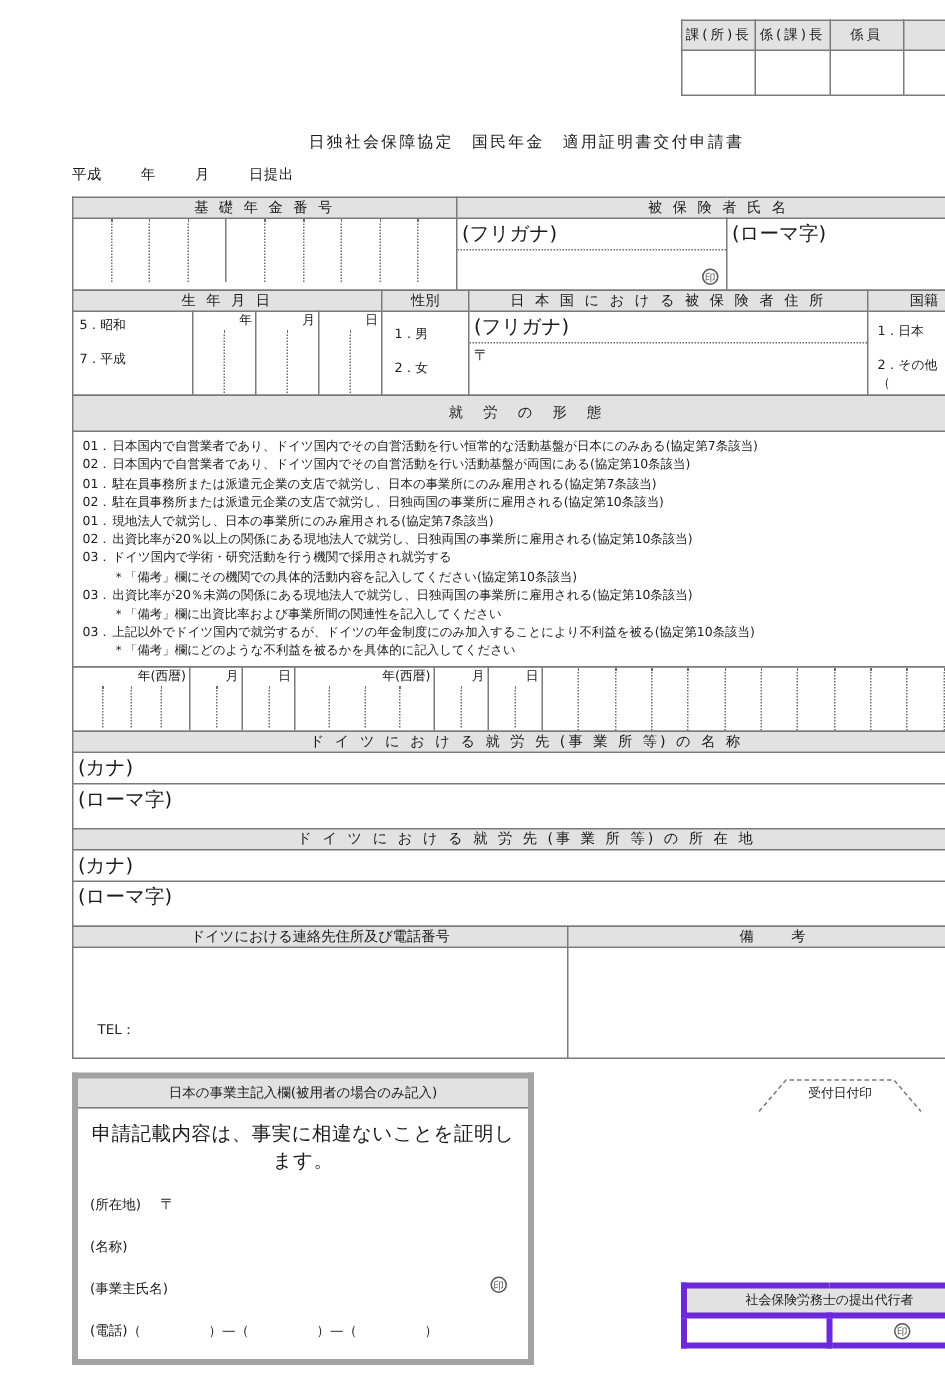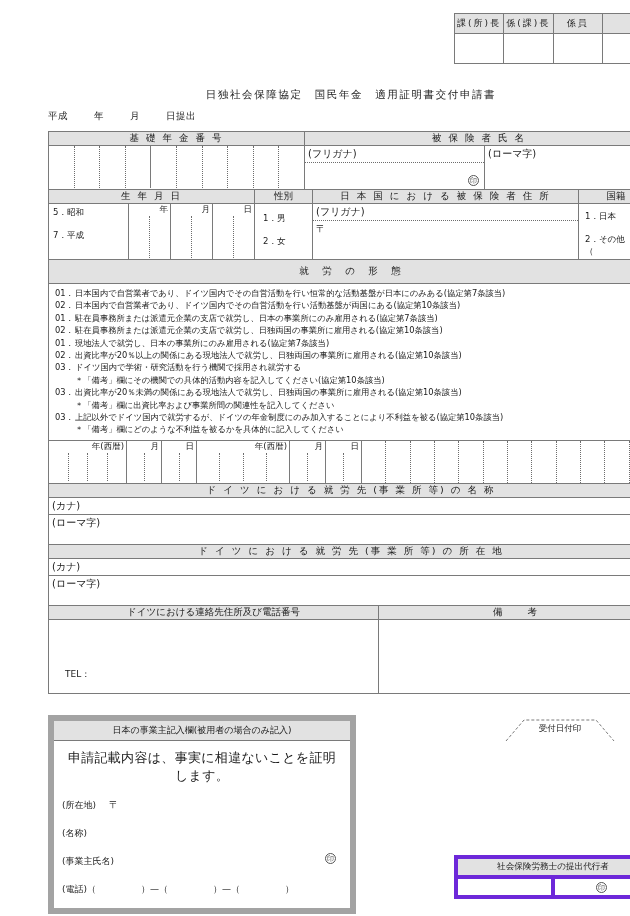--- a/index.html
+++ b/index.html
@@ -54,38 +54,38 @@
   .digits { display:flex; height:100%; }
   .digits .d { flex:1; border-right:1px dotted #6d6d6d; }
   .digits .d.last { border-right:none; }
   .digits .d.solid { border-right:1px solid #7a7a7a; }
 
   .seal {
     display:inline-block; width:11px; height:11px; border:1px solid #555;
     border-radius:50%; font-size:7px; line-height:10px; text-align:center;
     color:#555;
   }
-  .kana-label { font-size:10px; padding:1px 3px; }
+  .kana-label { font-size:13px; padding:1px 3px; }
 
   
   .emp-list { padding:3px 6px 4px 6px; }
   .emp-list .row { font-size:8.3px; line-height:12.4px; white-space:nowrap; }
   .emp-list .row .num { display:inline-block; width:20px; }
   .emp-list .row.sub { padding-left:20px; }
 
   
   .period-hdr { letter-spacing:3px; }
 
   .subrow { font-size:8.5px; }
   .yl { text-align:right; padding-right:2px; }
 
   
   .declare { position:absolute; left:0; top:697px; width:630px; text-align:center; font-size:9.3px; letter-spacing:0.6px;}
   .employer { position:absolute; left:12px; top:715px; width:308px; }
-  .employer table { border-collapse:collapse; width:100%; border:6px solid #a3a3a3; }
+  .employer table { border-collapse:collapse; width:100%; border:4px solid #a3a3a3; }
   .employer .hd { background:#e2e2e2; text-align:center; font-size:9px; padding:3px 0; border-bottom:1px solid #7a7a7a; }
   .employer .bd { padding:8px 8px 10px 8px; }
   .employer .cert { text-align:center; font-size:13px; margin-bottom:13px; letter-spacing:0.3px;}
   .employer .fld { font-size:9px; margin-bottom:15px; position:relative; }
   .employer .fld.last { margin-bottom:2px; }
   .employer .sealpos { position:absolute; right:6px; top:-2px; }
 
   .recv { position:absolute; left:468px; top:718px; width:112px; height:26px; }
   .recv .shape {
     position:absolute; left:0; top:0; width:112px; height:24px;

